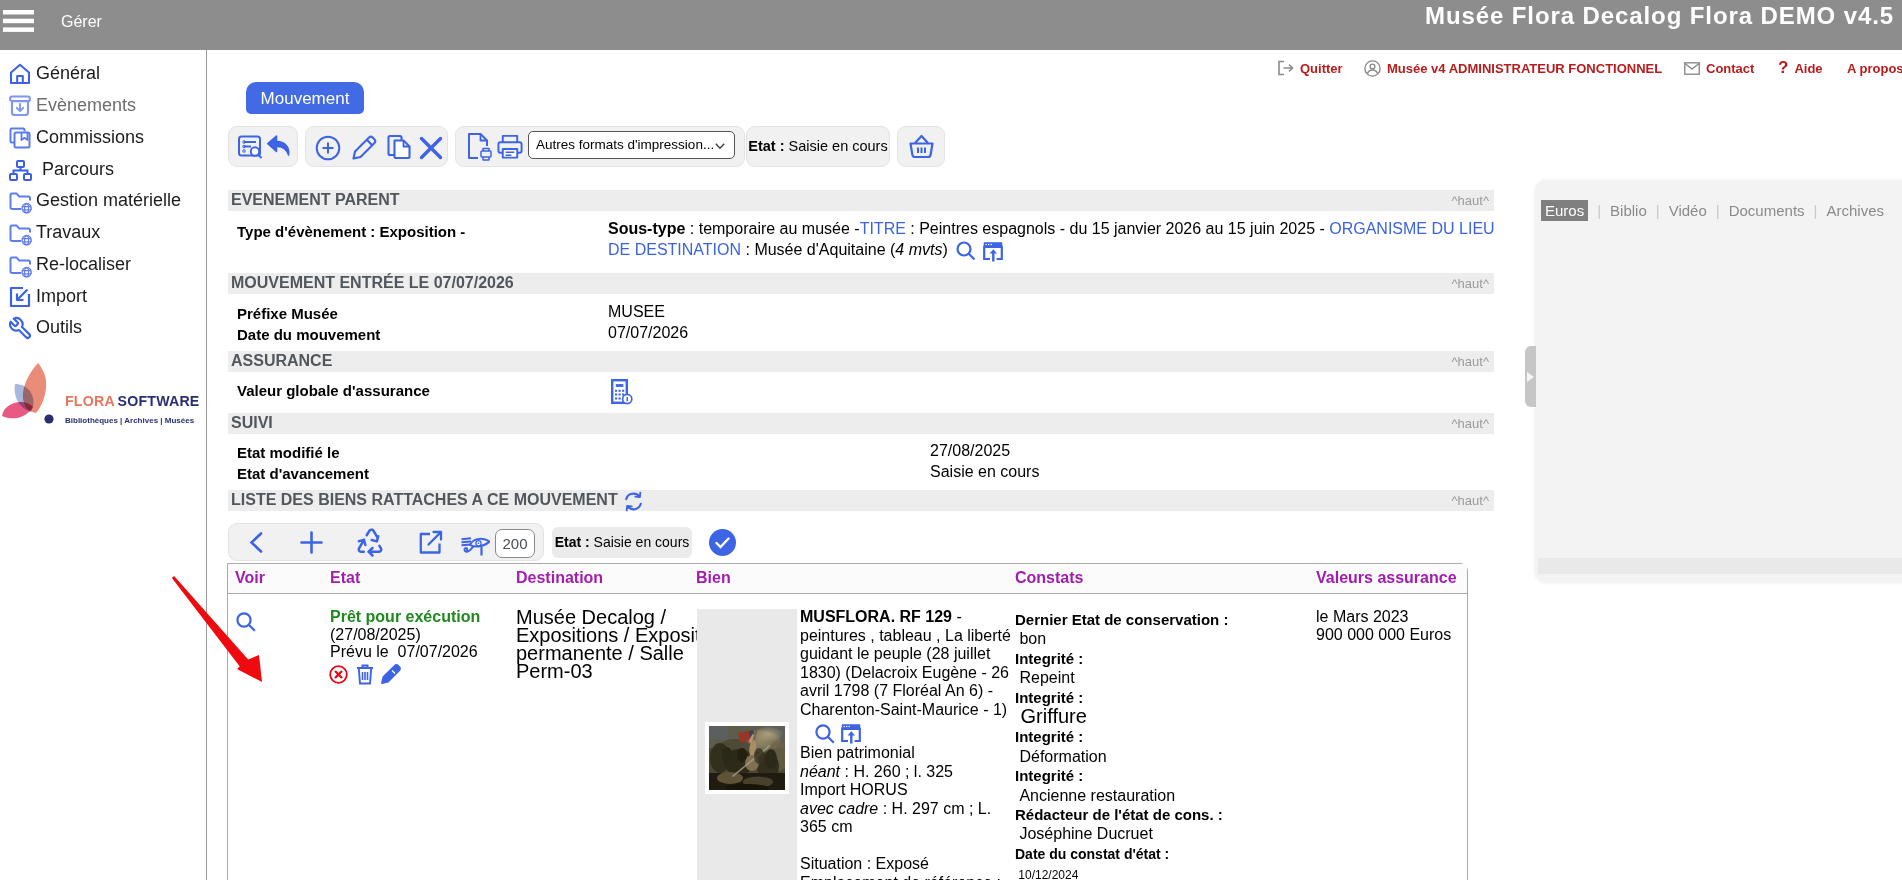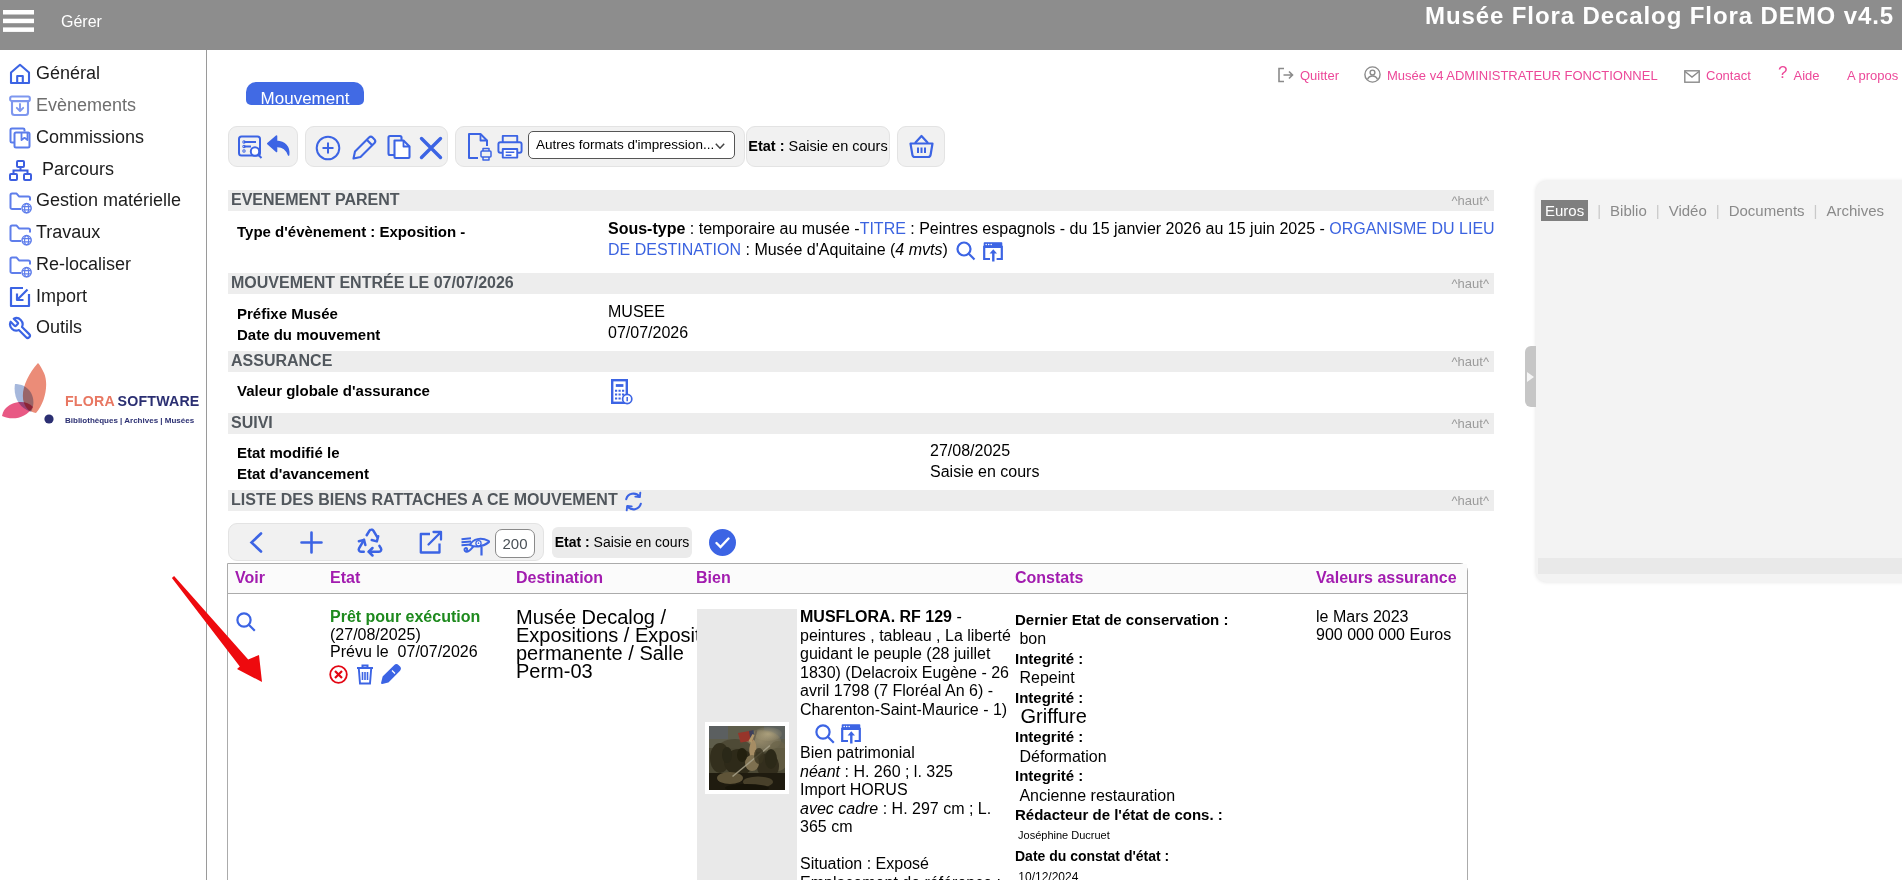--- a/index.html
+++ b/index.html
@@ -7,29 +7,29 @@
   html,body { width:1902px; height:880px; overflow:hidden; background:#fff;
     font-family:"Liberation Sans", sans-serif; }
   .abs { position:absolute; }
   
   #topbar { position:absolute; left:0; top:0; width:1902px; height:50px; background:#8d8d8d; }
   #burger { position:absolute; left:3px; top:10px; }
   #gerer { position:absolute; left:61px; top:13px; color:#fff; font-size:16px; }
   #title { position:absolute; right:8px; top:2px; color:#fff; font-size:24px; font-weight:bold; letter-spacing:0.9px; }
   
   #links { position:absolute; left:0; top:53px; width:1902px; height:30px; }
-  .lnk { position:absolute; top:0; height:30px; display:flex; align-items:flex-end; gap:6px;
-         color:#ec4899; font-size:13px; white-space:nowrap; }
+  .lnk { position:absolute; top:0; height:30px; display:flex; align-items:center; gap:6px;
+         color:#b91c1c; font-size:13px; white-space:nowrap;font-weight:bold; }
   
   #sidebar { position:absolute; left:0; top:50px; width:207px; height:830px; background:#fff; border-right:1px solid #9a9a9a; }
   .mi { position:absolute; left:0; width:206px; height:32px; }
   .mi svg { position:absolute; left:8px; top:4px; }
   .mi span { position:absolute; left:36px; top:5px; font-size:18px; color:#1c1c1c; }
   
-  #tab-mouvement { position:absolute; left:246px; top:82px; width:118px; height:23px; background:#416ae4;
+  #tab-mouvement { position:absolute; left:246px; top:82px; width:118px; height:32px; background:#416ae4;
      border-radius:10px 10px 5px 5px; color:#fff; font-size:17px; text-align:center; line-height:33px; }
   .chip { position:absolute; background:#f1f1f1; border:1px solid #e3e3e3; border-radius:9px; }
   .ticon { position:absolute; top:0; }
   .sect { position:absolute; left:228px; width:1266px; height:21px; background:#ededed; }
   .sect b { position:absolute; left:3px; top:1px; font-size:16px; color:#51575d; letter-spacing:0px; }
   .sect i { position:absolute; right:5px; top:3px; font-size:13px; color:#9b9b9b; font-style:normal; }
   .lbl { position:absolute; font-size:15px; font-weight:bold; color:#000000; }
   .val { position:absolute; font-size:16px; color:#000; }
   .blue { color:#3b63e0; }
   
@@ -477,21 +477,21 @@
     <span style="font-size:16px">&nbsp;bon</span><br>
     <span style="font-size:15px; font-weight:bold">Integrité :</span><br>
     <span style="font-size:16px">&nbsp;Repeint</span><br>
     <span style="font-size:15px; font-weight:bold">Integrité :</span><br>
     <span style="font-size:20px">&nbsp;Griffure</span><br>
     <span style="font-size:15px; font-weight:bold">Integrité :</span><br>
     <span style="font-size:16px">&nbsp;Déformation</span><br>
     <span style="font-size:15px; font-weight:bold">Integrité :</span><br>
     <span style="font-size:16px">&nbsp;Ancienne restauration</span><br>
     <span style="font-size:15px; font-weight:bold">Rédacteur de l'état de cons. :</span><br>
-    <span style="font-size:11px">&nbsp;Joséphine Ducruet</span><br>
+    <span style="font-size:16px">&nbsp;Joséphine Ducruet</span><br>
     <span style="font-size:14px; font-weight:bold">Date du constat d'état :</span><br>
     <span style="font-size:12px">&nbsp;10/12/2024</span>
   </div>
 
   <div class="abs tl" style="left:1088px; top:44px; font-size:16px; line-height:18px;">
     le Mars 2023<br>900 000 000 Euros
   </div>
 </div>
 
 <svg class="abs" style="left:160px; top:568px; z-index:50" width="115" height="125" viewBox="0 0 115 125">

